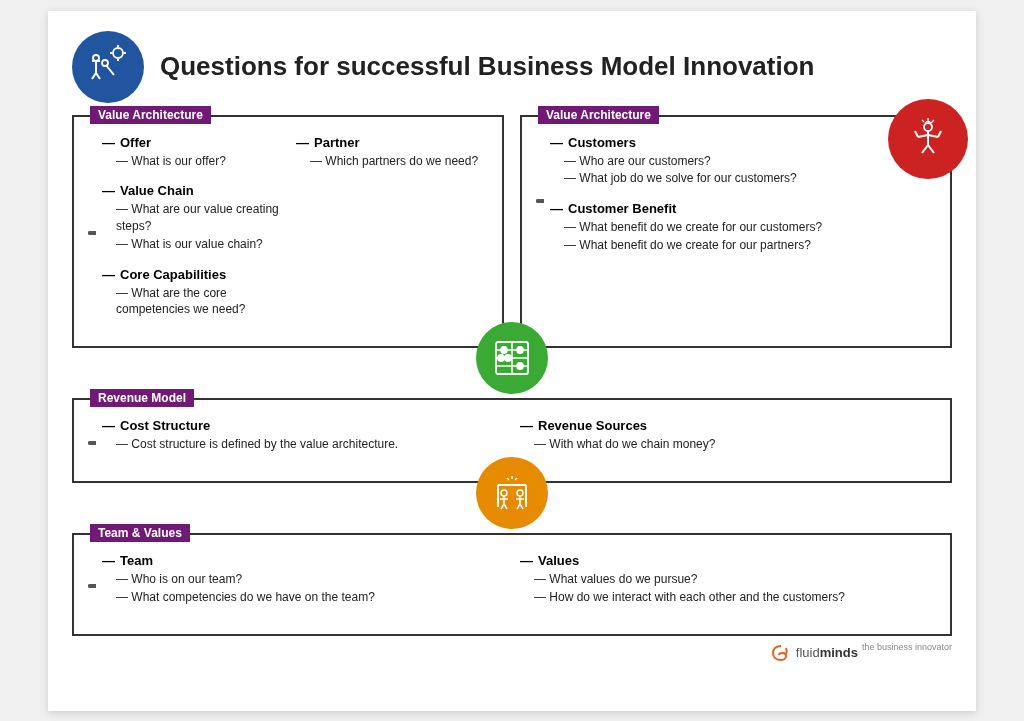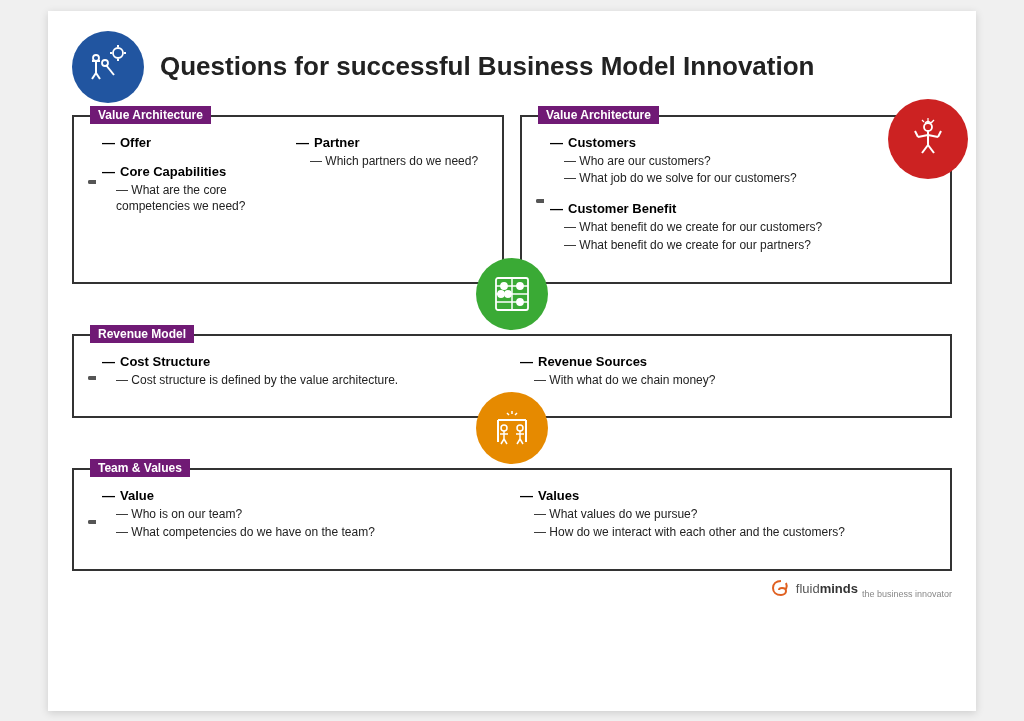--- a/index.html
+++ b/index.html
@@ -186,21 +186,21 @@
       justify-content: center;
       position: absolute;
       top: -36px;
       z-index: 10;
     }
 
     
     .footer {
       display: flex;
       justify-content: flex-end;
-      align-items: flex-end;
+      align-items: flex-start;
       margin-top: 6px;
     }
     .footer-brand {
       font-size: 13px;
       color: #555;
     }
     .footer-brand strong {
       color: #333;
     }
 
@@ -249,20 +249,30 @@
     <div class="section-box">
       <span class="section-box-label">Value Architecture</span>
       <div class="va-inner">
 
         <div>
           <div class="brace-container">
             <div class="brace"></div>
             <div>
               <div class="section-item">
                 <div class="item-title">Offer</div>
+                <div class="item-sub">
+                  <p>What is our offer?</p>
+                </div>
+              </div>
+              <div class="section-item">
+                <div class="item-title">Value Chain</div>
+                <div class="item-sub">
+                  <p>What are our value creating steps?</p>
+                  <p>What is our value chain?</p>
+                </div>
               </div>
               <div class="section-item">
                 <div class="item-title">Core Capabilities</div>
                 <div class="item-sub">
                   <p>What are the core competencies we need?</p>
                 </div>
               </div>
             </div>
           </div>
         </div>
@@ -400,21 +410,21 @@
   </div>
 
   <div class="section-box bottom-row">
     <span class="section-box-label">Team &amp; Values</span>
     <div class="bottom-inner">
       <div>
         <div class="brace-container">
           <div class="brace"></div>
           <div>
             <div class="section-item">
-              <div class="item-title">Value</div>
+              <div class="item-title">Team</div>
               <div class="item-sub">
                 <p>Who is on our team?</p>
                 <p>What competencies do we have on the team?</p>
               </div>
             </div>
           </div>
         </div>
       </div>
       <div>
         <div class="section-item">

